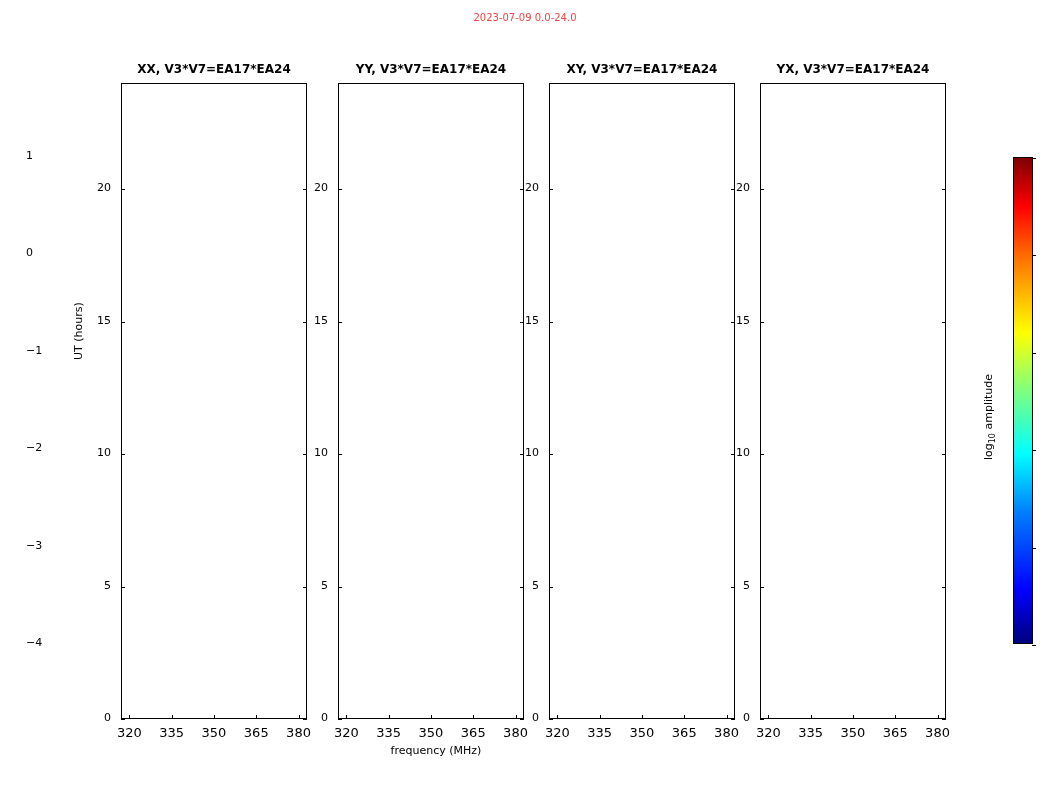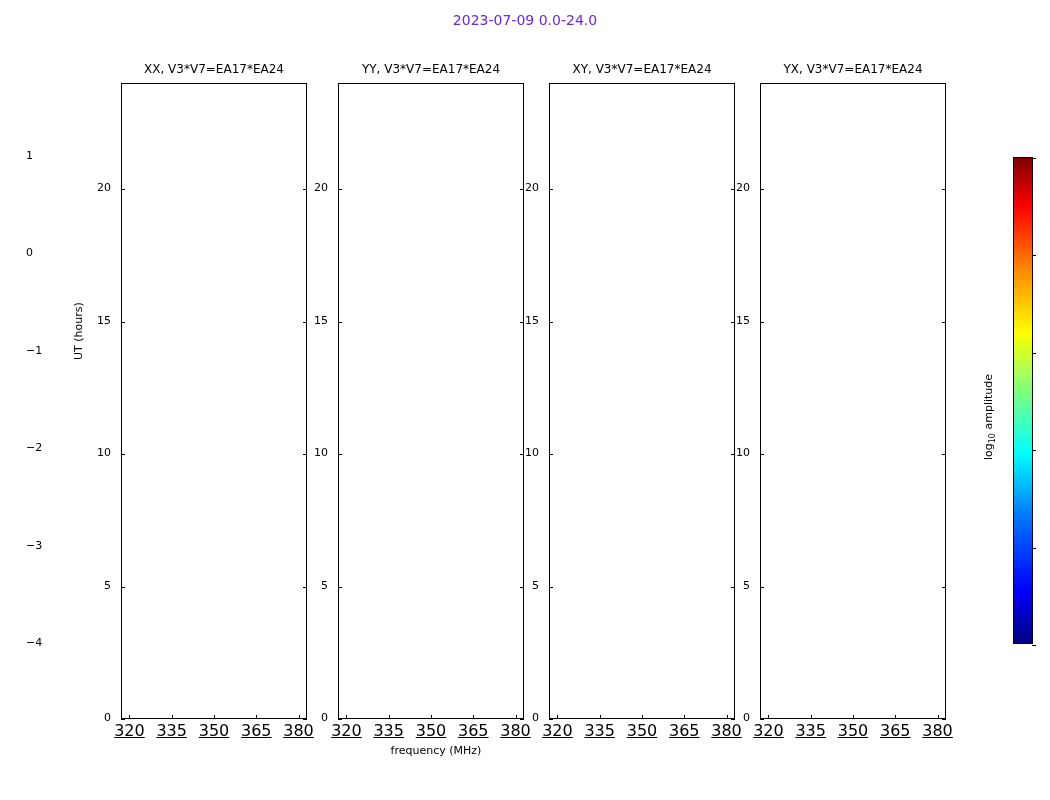--- a/index.html
+++ b/index.html
@@ -22,22 +22,22 @@
     width: 1050px;
     height: 800px;
   }
 
   .suptitle {
     position: absolute;
     top: 12px;
     left: 0;
     width: 1050px;
     text-align: center;
-    font-size: 14px;
-    color: #6d28d9;
+    font-size: 10px;
+    color: #ef4444;
   }
 
   .panel {
     position: absolute;
     top: 83px;
     height: 636px;
     box-sizing: border-box;
   }
   .panel .axes-frame {
     position: absolute;
@@ -49,38 +49,38 @@
     background: #ffffff;
   }
   .panel .panel-title {
     position: absolute;
     left: 0;
     top: -21px;
     width: 100%;
     text-align: center;
     font-size: 12px;
     white-space: nowrap;
+    font-weight: bold;
   }
 
   
   .xtick {
     position: absolute;
     bottom: 0;
     width: 1px;
     height: 4px;
     background: #000;
   }
   .xticklabel {
     position: absolute;
     bottom: -21px;
-    font-size: 16px;
+    font-size: 13px;
     text-align: center;
     width: 40px;
     margin-left: -20px;
-    text-decoration: underline;
   }
 
   
   .ytick {
     position: absolute;
     left: 0;
     height: 1px;
     width: 4px;
     background: #000;
   }

